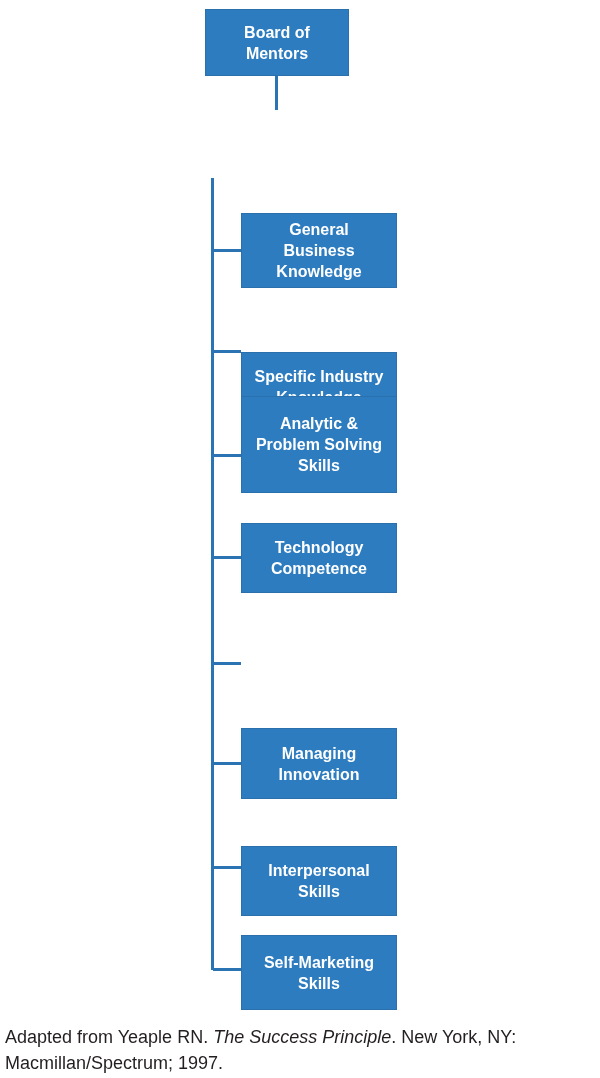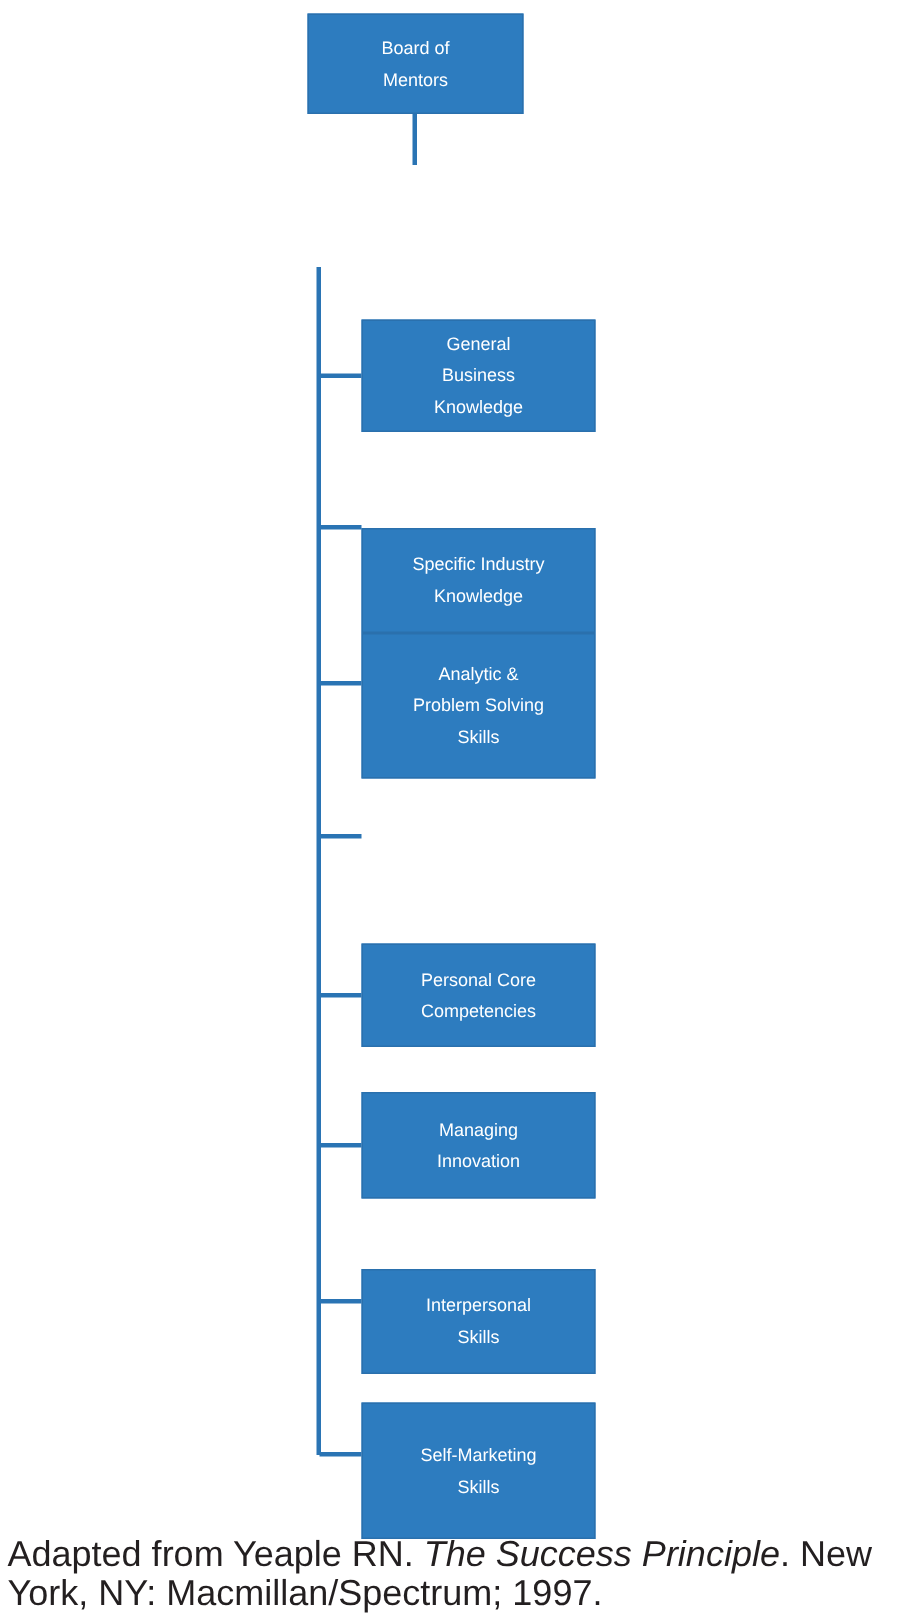--- a/index.html
+++ b/index.html
@@ -18,56 +18,57 @@
   .box {
     position: absolute;
     background: #2d7cbf;
     border: 1px solid #2a70ad;
     box-sizing: border-box;
     color: #ffffff;
     display: flex;
     align-items: center;
     justify-content: center;
     text-align: center;
-    font-size: 12px;
+    font-size: 16px;
     line-height: 21px;
     white-space: pre-line;
+    font-weight: bold;
   }
   .box-root { left: 205px; top: 9px;   width: 144px; height: 67px; }
   .box-ceo  { left: 205px; top: 110px; width: 144px; height: 68px; line-height: 29px; }
   .child { left: 241px; width: 156px; }
   .c1 { top: 213px; height: 75px; }
   .c2 { top: 317px; height: 70px; margin-top: 35px; }
-  .c3 { top: 422px; height: 97px; }
+  .c3 { top: 396px; height: 97px; }
   .c4 { top: 523px; height: 70px; }
   .c5 { top: 629px; height: 69px; }
   .c6 { top: 728px; height: 71px; }
   .c7 { top: 833px; height: 70px; margin-top: 13px; }
-  .c8 { top: 935px; height: 91px; }
+  .c8 { top: 935px; height: 75px; }
   .connector {
     position: absolute;
     background: #2a74b4;
   }
   .conn-root-ceo { left: 275px; top: 76px;  width: 3px; height: 34px; }
   .trunk         { left: 211px; top: 178px; width: 3px; height: 792px; }
   .stub { left: 213px; width: 28px; height: 3px; }
   .s1 { top: 249px; }
   .s2 { top: 350px; }
   .s3 { top: 454px; }
   .s4 { top: 556px; }
   .s5 { top: 662px; }
   .s6 { top: 762px; }
   .s7 { top: 866px; }
   .s8 { top: 968px; }
   .citation {
     position: absolute;
     left: 5px;
     top: 1024px;
     width: 588px;
-    font-size: 24px;
+    font-size: 18px;
     line-height: 26px;
     color: #231f20;
   }
   .citation .italic { font-style: italic; }
 </style>
 </head>
 <body>
 
 <div class="canvas">
 
@@ -86,22 +87,22 @@
 Mentors</div>
 
   <div class="box child c1">General
 Business
 Knowledge</div>
   <div class="box child c2">Specific Industry
 Knowledge</div>
   <div class="box child c3">Analytic &amp;
 Problem Solving
 Skills</div>
-  <div class="box child c5">Personal Core
-Competencies</div>
+  <div class="box child c4">Technology
+Competence</div>
   <div class="box child c6">Managing
 Innovation</div>
   <div class="box child c7">Interpersonal
 Skills</div>
   <div class="box child c8">Self-Marketing
 Skills</div>
 
   <div class="citation">
     <span>Adapted from Yeaple RN. </span><span class="italic">The Success Principle</span><span>. New York, NY: Macmillan/Spectrum; 1997.</span>
   </div>

